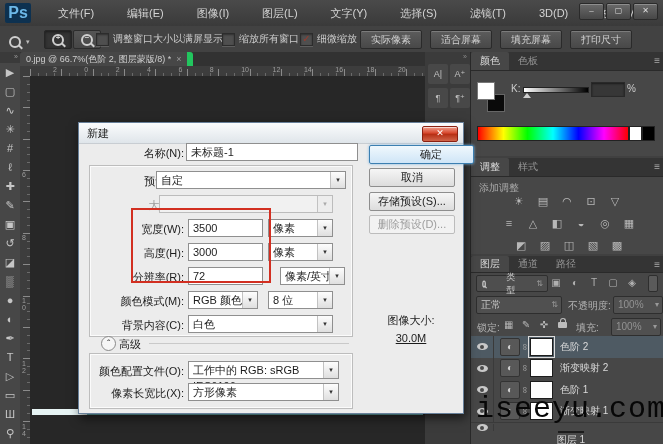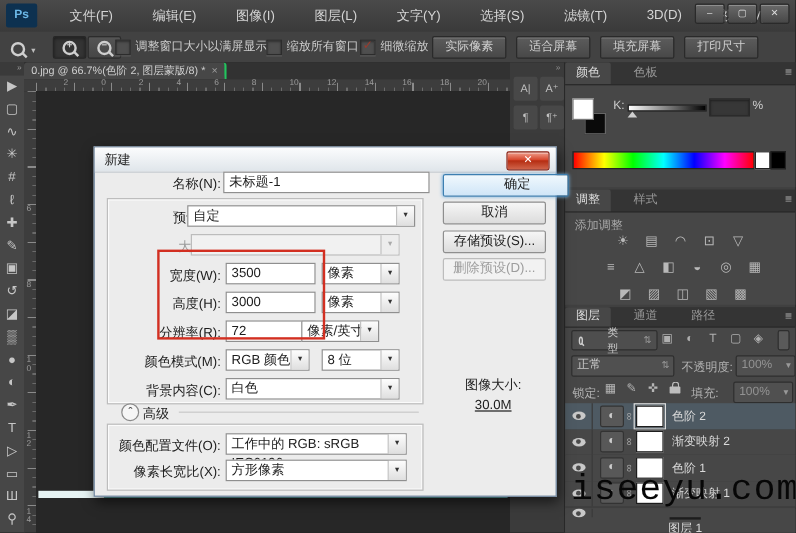--- a/index.html
+++ b/index.html
@@ -5,21 +5,21 @@
   html,body{margin:0;padding:0;background:#222;}
   .screen{position:relative;width:663px;height:444px;overflow:hidden;
     font-family:"Liberation Sans","DejaVu Sans",sans-serif;background:#262626;
     -webkit-font-smoothing:antialiased;}
   .abs{position:absolute;}
 
   
   .menubar{position:absolute;left:0;top:0;width:663px;height:26px;
     background:linear-gradient(#4a4a4a,#3a3a3a);border-bottom:1px solid #242424;}
   .pslogo{position:absolute;left:5px;top:3px;width:26px;height:20px;background:#0d3150;
-    color:#6cb8e8;font-weight:bold;font-size:10px;text-align:center;line-height:20px;border-radius:2px;}
+    color:#6cb8e8;font-weight:bold;font-size:16px;text-align:center;line-height:20px;border-radius:2px;}
   .menus{position:absolute;left:38px;top:0;height:26px;display:flex;align-items:center;gap:13px;}
   .menu-item{font-size:11px;color:#d4d4d4;white-space:nowrap;margin-left:20px;}
   .winctl{position:absolute;top:3px;right:5px;display:flex;gap:2px;}
   .winbtn{width:23px;height:15px;background:linear-gradient(#6a6a6a,#474747);
     border:1px solid #2a2a2a;box-shadow:inset 0 1px rgba(255,255,255,.25);
     color:#ddd;font-size:8px;text-align:center;line-height:14px;border-radius:2px;}
 
   
   .optionsbar{position:absolute;left:0;top:26px;width:663px;height:26px;
     background:#424242;border-bottom:1px solid #232323;}
@@ -38,21 +38,21 @@
     font-size:10px;line-height:10px;color:#9c3a2c;font-weight:bold;text-align:center;}
   .ob-cb-label{font-size:10px;color:#cccccc;white-space:nowrap;}
   .ob-btn{position:absolute;top:4px;width:60px;height:17px;border-radius:2px;
     background:linear-gradient(#5c5c5c,#484848);border:1px solid #2a2a2a;
     box-shadow:inset 0 1px rgba(255,255,255,.2);
     color:#d0d0d0;font-size:10px;text-align:center;line-height:17px;}
 
   
   .tabbar{position:absolute;left:20px;top:52px;width:405px;height:14px;background:#323232;}
   .doctab{position:absolute;left:0;top:0;height:14px;padding:0 6px;background:#474747;
-    border-right:2px solid #22c55e;border-radius:3px 3px 0 0;
+    border-right:6px solid #22c55e;border-radius:3px 3px 0 0;
     display:flex;align-items:center;gap:5px;}
   .doctab .lbl{font-size:9px;color:#cfcfcf;white-space:nowrap;}
   .doctab .x{font-size:9px;color:#999;}
 
   
   .hruler{position:absolute;left:30px;top:66px;width:395px;height:10px;background:#3d3d3d;
     border-bottom:1px solid #1e1e1e;
     background-image:
       repeating-linear-gradient(90deg,#8a8a8a 0 1px,transparent 1px 31.36px),
       repeating-linear-gradient(90deg,#6a6a6a 0 1px,transparent 1px 7.84px);
@@ -79,21 +79,21 @@
 
   
   .cdock{position:absolute;left:425px;top:52px;width:45px;height:392px;background:#3b3b3b;border-right:1px solid #292929;}
   .cdock .chead{height:9px;color:#8a8a8a;font-size:7px;text-align:right;padding-right:3px;line-height:9px;}
   .cicon{position:absolute;width:20px;height:20px;background:#484848;border-radius:2px;
     color:#c0c0c0;font-size:9px;text-align:center;line-height:20px;}
 
   
   .dock{position:absolute;left:470px;top:52px;width:193px;height:392px;background:#404040;border-left:1px solid #282828;}
   .panel{position:absolute;left:0;width:193px;}
-  .ptabs{position:absolute;left:0;top:0;width:193px;height:18px;background:#343434;border-bottom:1px solid #2a2a2a;display:flex;gap:10px;}
+  .ptabs{position:absolute;left:0;top:0;width:193px;height:18px;background:#343434;border-bottom:1px solid #2a2a2a;display:flex;}
   .ptab{height:18px;padding:0 9px;font-size:10px;line-height:18px;color:#979797;}
   .ptab.active{background:#474747;color:#dcdcdc;border-radius:2px 2px 0 0;}
   .pmenu{position:absolute;right:4px;top:3px;color:#aaa;font-size:10px;}
   .pbody{position:absolute;left:0;right:0;bottom:0;background:#474747;}
 
   
   .swatch{position:absolute;width:16px;height:16px;border:1px solid #777;}
   .ktrack{position:absolute;width:64px;height:4px;background:linear-gradient(90deg,#fff,#000);border:1px solid #222;}
   .kthumb{position:absolute;width:0;height:0;border-left:4px solid transparent;border-right:4px solid transparent;border-bottom:5px solid #cfcfcf;}
   .kval{position:absolute;width:32px;height:13px;background:#373737;border:1px solid #292929;box-shadow:inset 0 1px 2px rgba(0,0,0,.5);}
@@ -471,21 +471,21 @@
 
     <div class="dlg-label" style="top:123px;">高度(H):</div>
     <div class="ti" style="left:109px;top:120px;width:69px;">3000</div>
     <div class="dd" style="left:189px;top:120px;width:59px;">
       <span>像素</span>
       <span class="arr">▾</span>
     </div>
 
     <div class="dlg-label" style="top:147px;">分辨率(R):</div>
     <div class="ti" style="left:109px;top:144px;width:69px;">72</div>
-    <div class="dd" style="left:172px;top:144px;width:59px;">
+    <div class="dd" style="left:201px;top:144px;width:59px;">
       <span>像素/英寸</span>
       <span class="arr">▾</span>
     </div>
 
     <div class="dlg-label" style="top:171px;">颜色模式(M):</div>
     <div class="dd" style="left:109px;top:168px;width:64px;">
       <span>RGB 颜色</span>
       <span class="arr">▾</span>
     </div>
     <div class="dd" style="left:189px;top:168px;width:59px;">

